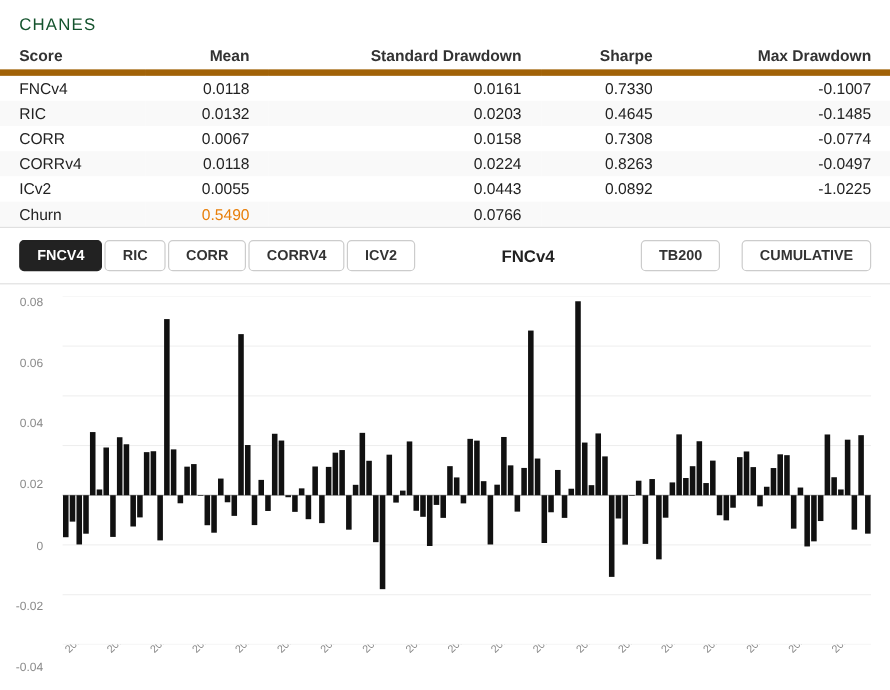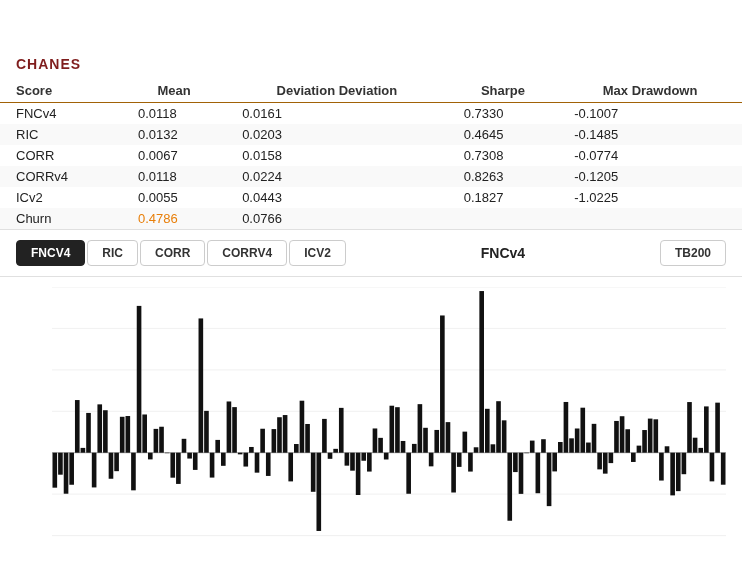--- a/index.html
+++ b/index.html
@@ -31,41 +31,41 @@
       font-size: 15px;
       color: #111;
       letter-spacing: 0.5px;
     }
     .logo-signals {
       color: #00d4aa;
       font-weight: 700;
       font-size: 15px;
     }
     .user-name {
-      font-weight: 700;
+      font-weight: 400;
       font-size: 14px;
-      color: #7f1d1d;
+      color: #14532d;
       letter-spacing: 1px;
-      margin-top: 44px;
     }
     .stats-table {
       width: 100%;
       border-collapse: collapse;
       padding: 0 4px;
     }
     .stats-table th, .stats-table td {
       padding: 3px 16px;
+      text-align: right;
     }
     .stats-table th:first-child, .stats-table td:first-child {
       text-align: left;
     }
     .stats-table th {
       font-weight: 600;
       color: #333;
-      border-bottom: 1px solid #a16207;
+      border-bottom: 5px solid #a16207;
       padding-bottom: 4px;
     }
     .stats-table tr:nth-child(even) {
       background: #f9f9f9;
     }
     .stats-table tr:nth-child(odd) {
       background: #fff;
     }
     .tabs-row {
       display: flex;
@@ -145,21 +145,21 @@
 
 <div class="header">
   <div class="user-name">CHANES</div>
 </div>
 
 <table class="stats-table">
   <thead>
     <tr>
       <th>Score</th>
       <th>Mean</th>
-      <th>Deviation Deviation</th>
+      <th>Standard Drawdown</th>
       <th>Sharpe</th>
       <th>Max Drawdown</th>
     </tr>
   </thead>
   <tbody id="stats-tbody">
   <tr>
         <td>FNCv4</td>
         <td>0.0118</td>
         <td>0.0161</td>
         <td>0.7330</td>
@@ -177,55 +177,65 @@
         <td>0.0067</td>
         <td>0.0158</td>
         <td>0.7308</td>
         <td>-0.0774</td>
       </tr>
       <tr>
         <td>CORRv4</td>
         <td>0.0118</td>
         <td>0.0224</td>
         <td>0.8263</td>
-        <td>-0.1205</td>
+        <td>-0.0497</td>
       </tr>
       <tr>
         <td>ICv2</td>
         <td>0.0055</td>
         <td>0.0443</td>
-        <td>0.1827</td>
+        <td>0.0892</td>
         <td>-1.0225</td>
       </tr>
       <tr>
         <td>Churn</td>
-        <td style="color: rgb(232, 127, 10); font-weight: 500;">0.4786</td>
+        <td style="color: rgb(232, 127, 10); font-weight: 500;">0.5490</td>
         <td>0.0766</td>
         <td></td>
         <td></td>
       </tr>
     </tbody>
 </table>
 
 <div class="tabs-row">
   <div class="tab-group-left" id="left-tabs">
       <button class="tab-btn active">FNCV4</button>
       <button class="tab-btn">RIC</button>
       <button class="tab-btn">CORR</button>
       <button class="tab-btn">CORRV4</button>
       <button class="tab-btn">ICV2</button>
     </div>
   <div class="tab-center-label">FNCv4</div>
   <div class="tab-group-right" id="right-tabs">
       <button class="tab-btn">TB200</button>
+      <button class="tab-btn">CUMULATIVE</button>
     </div>
 </div>
 
 <div class="chart-area">
   <div style="display:flex; height: 290px;">
+    <div class="y-axis-labels" id="y-labels">
+        <span>0.08</span>
+        <span>0.06</span>
+        <span>0.04</span>
+        <span>0.02</span>
+        <span>0</span>
+        <span>-0.02</span>
+        <span>-0.04</span>
+      </div>
     <div class="chart-container" style="flex:1;">
       <svg class="chart-svg" id="chart-svg" viewBox="0 0 680 290" preserveAspectRatio="none">
 
         <line x1="0" y1="0" x2="680" y2="0" stroke="#e0e0e0" stroke-width="0.5"></line>
         <line x1="0" y1="41.4" x2="680" y2="41.4" stroke="#e0e0e0" stroke-width="0.5"></line>
         <line x1="0" y1="82.9" x2="680" y2="82.9" stroke="#e0e0e0" stroke-width="0.5"></line>
         <line x1="0" y1="124.3" x2="680" y2="124.3" stroke="#e0e0e0" stroke-width="0.5"></line>
         <line x1="0" y1="165.7" x2="680" y2="165.7" stroke="#e8e8e8" stroke-width="0.8"></line>
         <line x1="0" y1="207.1" x2="680" y2="207.1" stroke="#e0e0e0" stroke-width="0.5"></line>
         <line x1="0" y1="248.6" x2="680" y2="248.6" stroke="#e0e0e0" stroke-width="0.5"></line>

